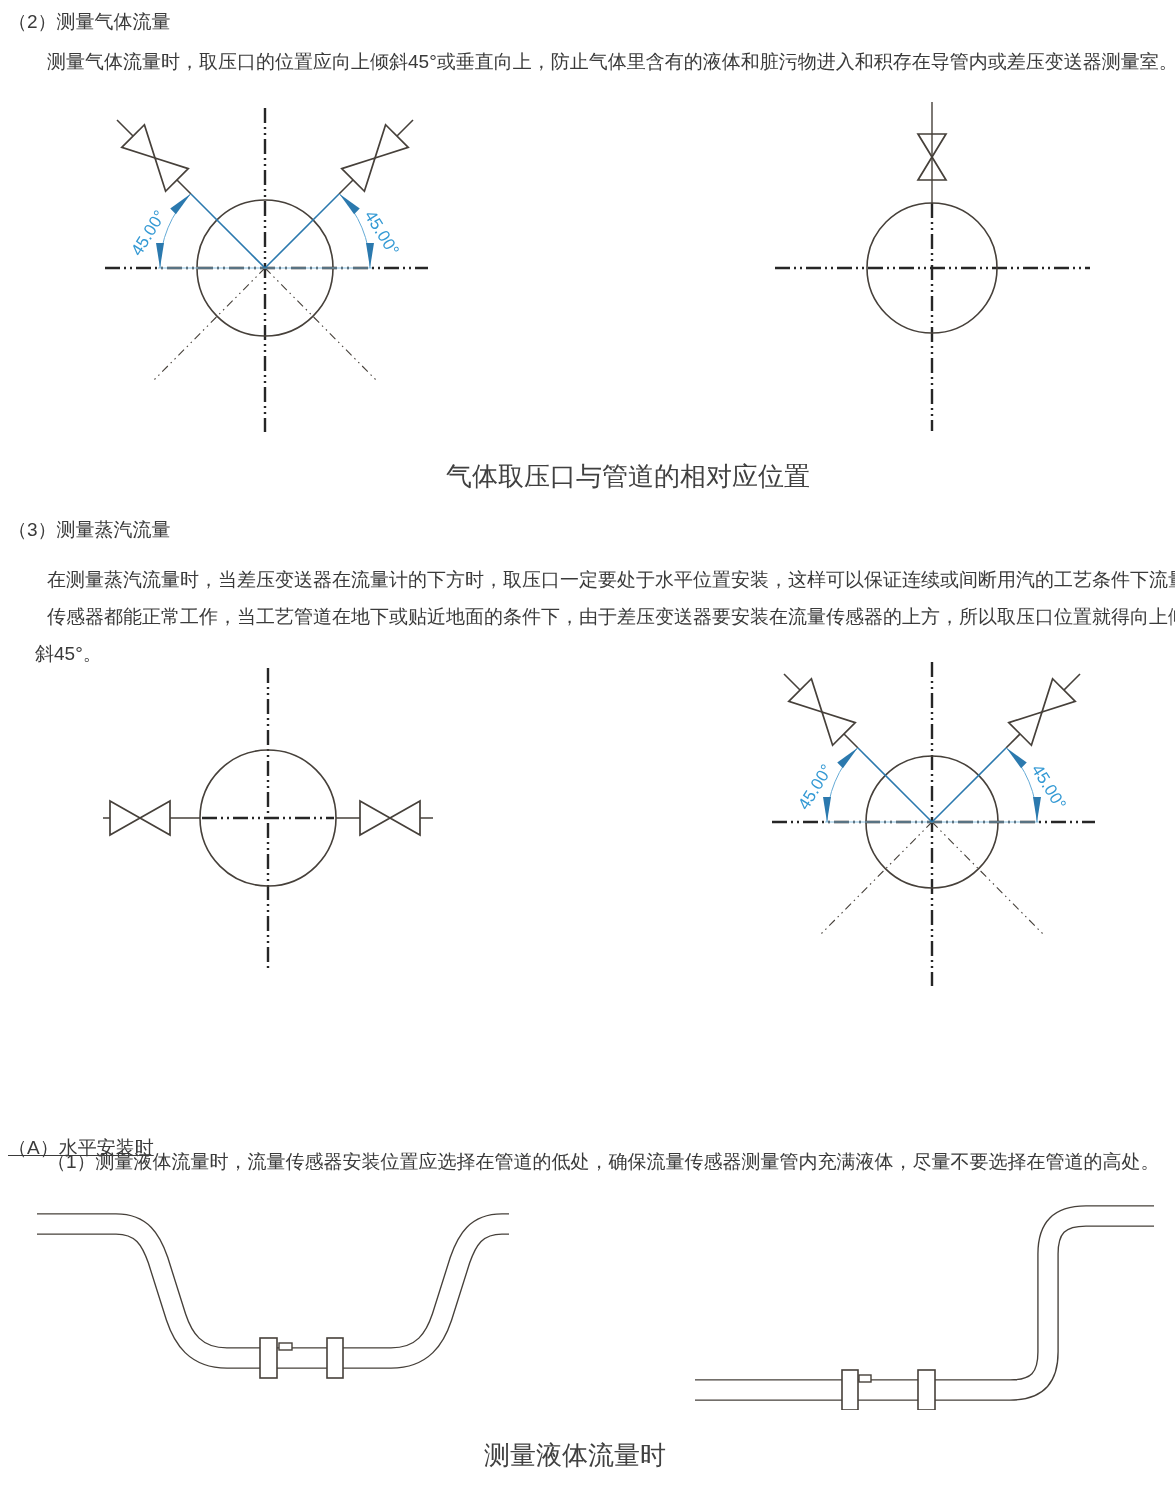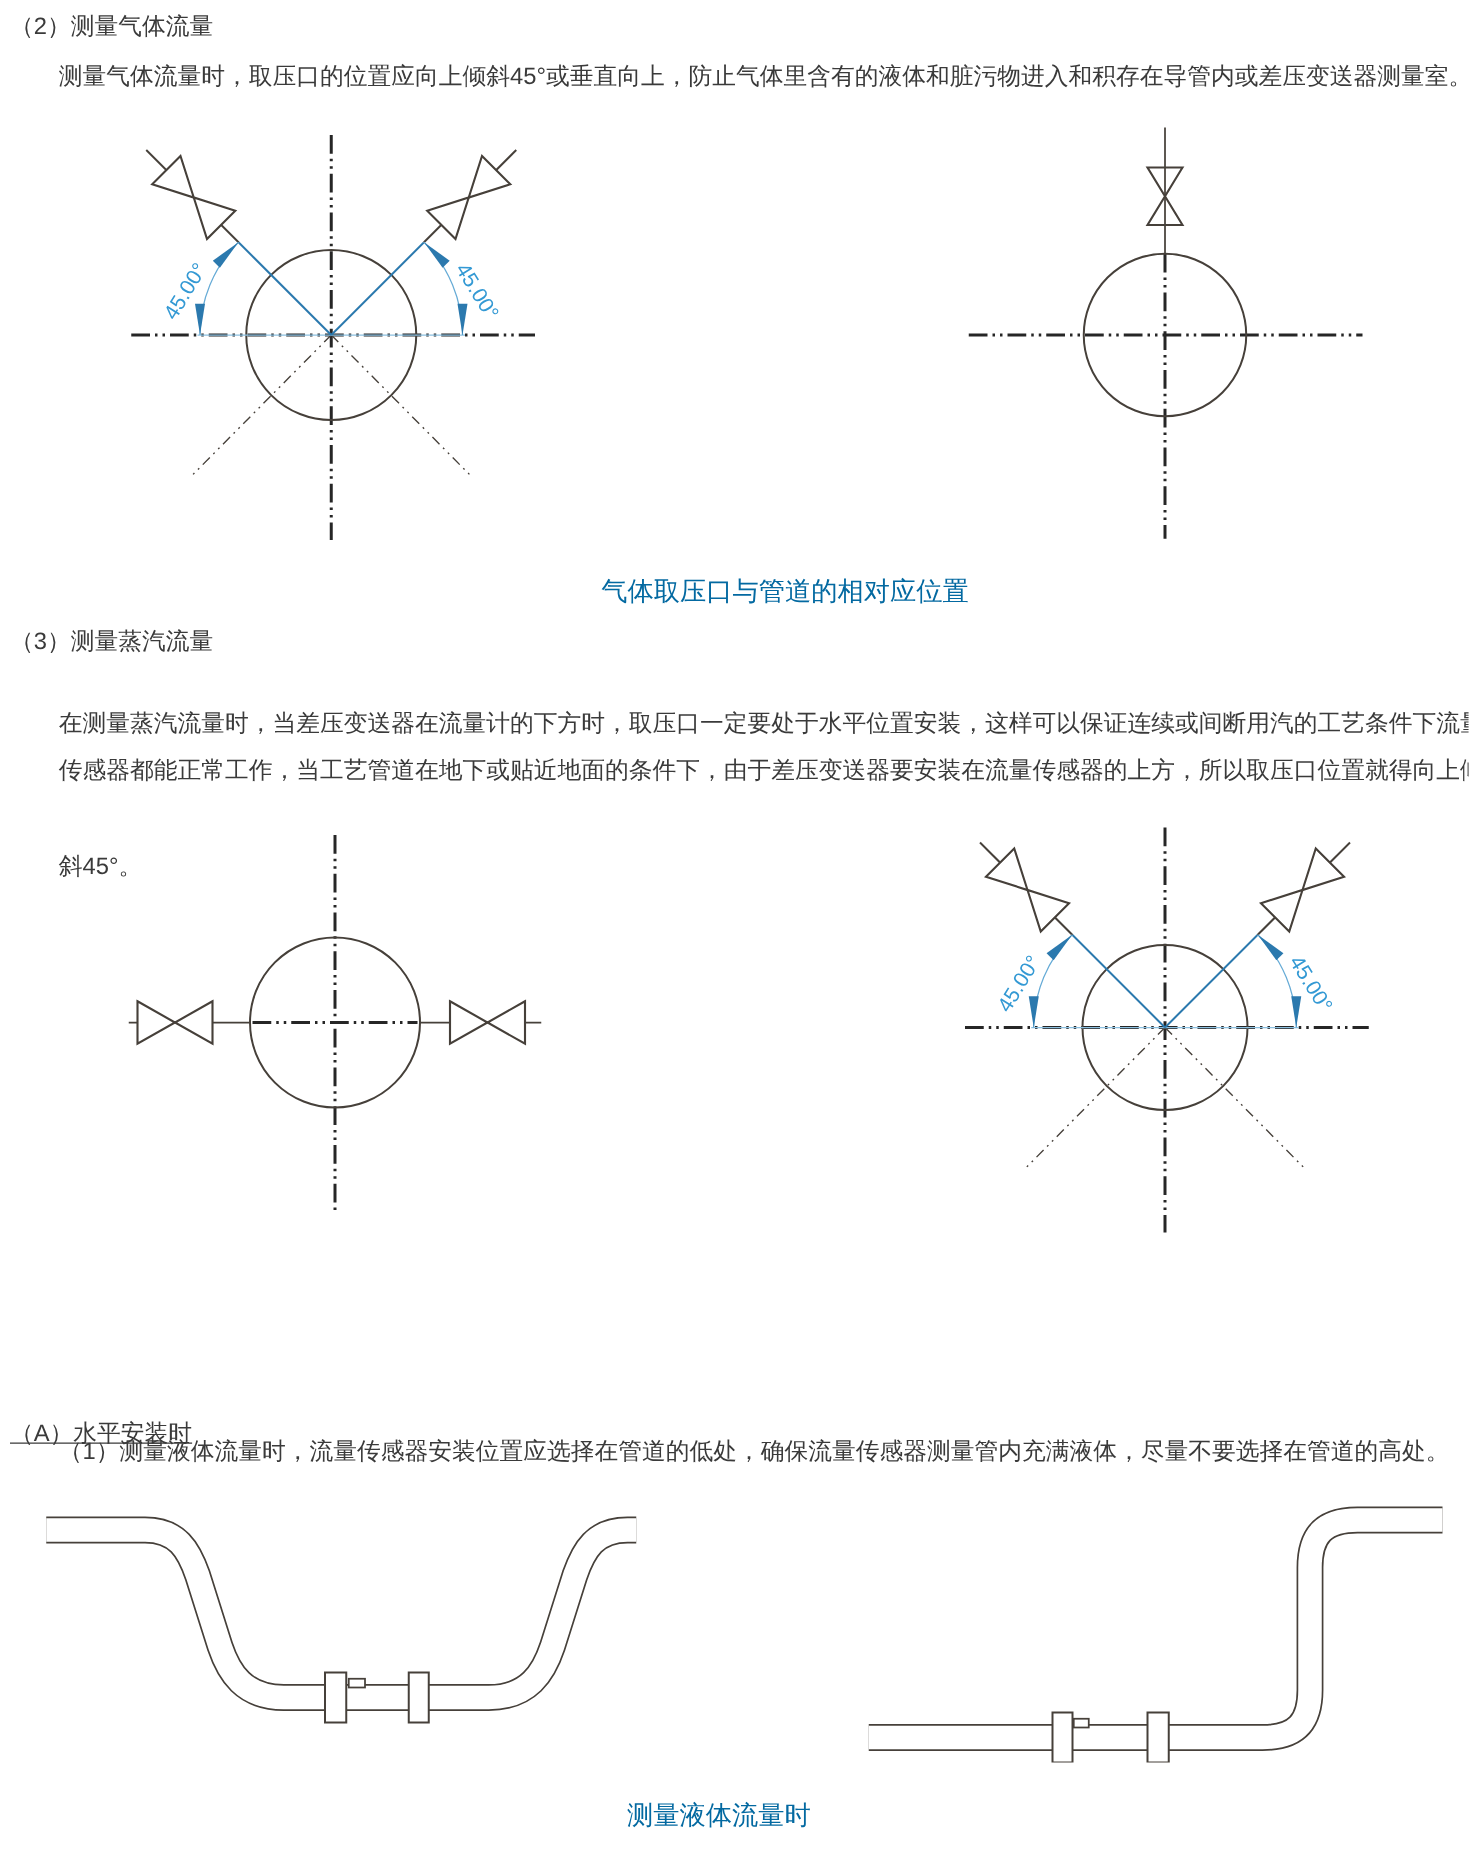--- a/index.html
+++ b/index.html
@@ -1,19 +1,19 @@
 <!DOCTYPE html>
 <html><head>
 <meta charset="utf-8">
 <style>
   html,body{margin:0;padding:0;background:#ffffff;}
   body{font-family:"Liberation Sans","DejaVu Sans",sans-serif;}
   .page{position:relative;width:1175px;height:1485px;background:#fff;overflow:hidden;}
   .txt{position:absolute;color:#3a3a3a;font-size:19px;line-height:28px;white-space:nowrap;}
-  .cap{position:absolute;color:#0369a1;font-size:21px;white-space:nowrap;transform:translateX(-50%);}
+  .cap{position:absolute;color:#404040;font-size:26px;white-space:nowrap;transform:translateX(-50%);}
   .fig{position:absolute;}
   svg text{font-family:"Liberation Sans","DejaVu Sans",sans-serif;}
 </style>
 </head>
 <body>
 
 <div class="page">
 
   <div class="txt" style="left:8px;top:8px;">（2）测量气体流量</div>
   <div class="txt" style="left:47px;top:48px;">测量气体流量时，取压口的位置应向上倾斜45°或垂直向上，防止气体里含有的液体和脏污物进入和积存在导管内或差压变送器测量室。</div>
@@ -50,24 +50,24 @@
     <line x1="170" y1="105" x2="170" y2="333" stroke="#262626" stroke-width="2.4" stroke-dasharray="15 4 2 4 2 4"></line>
     <circle cx="170" cy="170" r="65" fill="none" stroke="#46403a" stroke-width="1.6"></circle>
     <g transform="translate(170,59) rotate(90)">
       <path d="M -23,-14 L 0,0 L -23,14 Z M 23,-14 L 0,0 L 23,14 Z" fill="#ffffff" stroke="#46403a" stroke-width="1.7"></path>
     </g>
     <line x1="170" y1="4" x2="170" y2="105" stroke="#46403a" stroke-width="1.4"></line>
   </svg>
 
   <div class="cap" style="left:628px;top:459px;">气体取压口与管道的相对应位置</div>
 
-  <div class="txt" style="left:8px;top:500px;">（3）测量蒸汽流量</div>
+  <div class="txt" style="left:8px;top:516px;">（3）测量蒸汽流量</div>
   <div class="txt" style="left:47px;top:566px;">在测量蒸汽流量时，当差压变送器在流量计的下方时，取压口一定要处于水平位置安装，这样可以保证连续或间断用汽的工艺条件下流量</div>
   <div class="txt" style="left:47px;top:603px;">传感器都能正常工作，当工艺管道在地下或贴近地面的条件下，由于差压变送器要安装在流量传感器的上方，所以取压口位置就得向上倾</div>
-  <div class="txt" style="left:47px;top:640px;margin-top:40px;">斜45°。</div>
+  <div class="txt" style="left:35px;top:640px;">斜45°。</div>
 
   <svg class="fig" style="left:98px;top:660px;" width="340" height="320" viewBox="0 0 340 320">
     <line x1="170" y1="8" x2="170" y2="312" stroke="#262626" stroke-width="2.4" stroke-dasharray="15 4 2 4 2 4"></line>
     <line x1="104" y1="158" x2="236" y2="158" stroke="#262626" stroke-width="2.4" stroke-dasharray="15 4 2 4 2 4"></line>
     <circle cx="170" cy="158" r="68" fill="none" stroke="#46403a" stroke-width="1.6"></circle>
     <line x1="5" y1="158" x2="102" y2="158" stroke="#46403a" stroke-width="1.4"></line>
     <line x1="238" y1="158" x2="335" y2="158" stroke="#46403a" stroke-width="1.4"></line>
     <g transform="translate(42,158)">
       <path d="M -30,-17 L 0,0 L -30,17 Z M 30,-17 L 0,0 L 30,17 Z" fill="#ffffff" stroke="#46403a" stroke-width="1.7"></path>
     </g>

